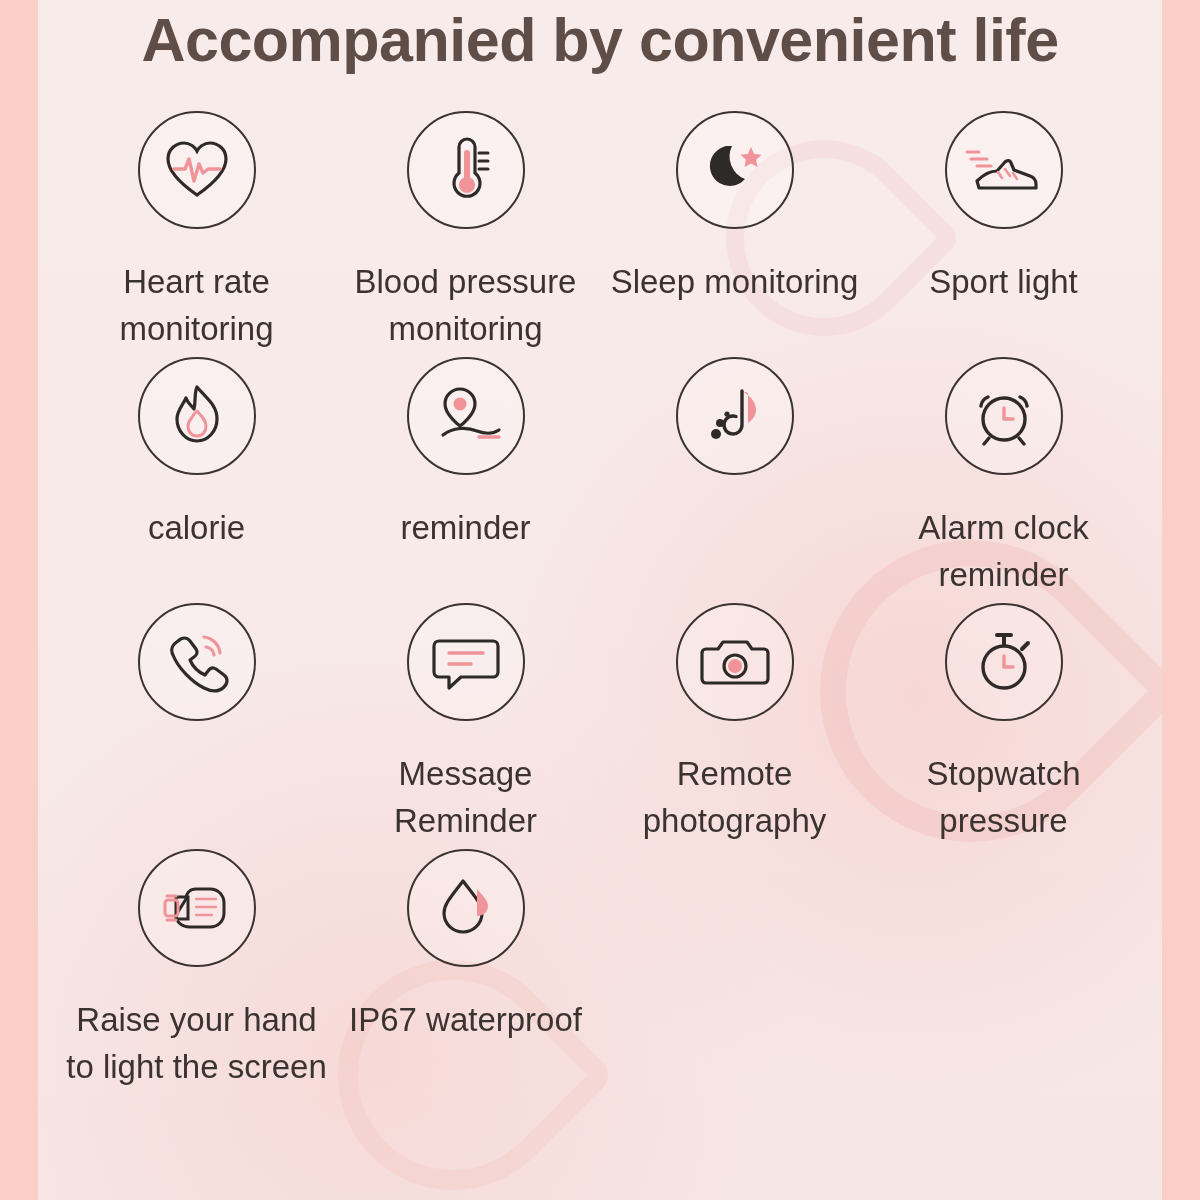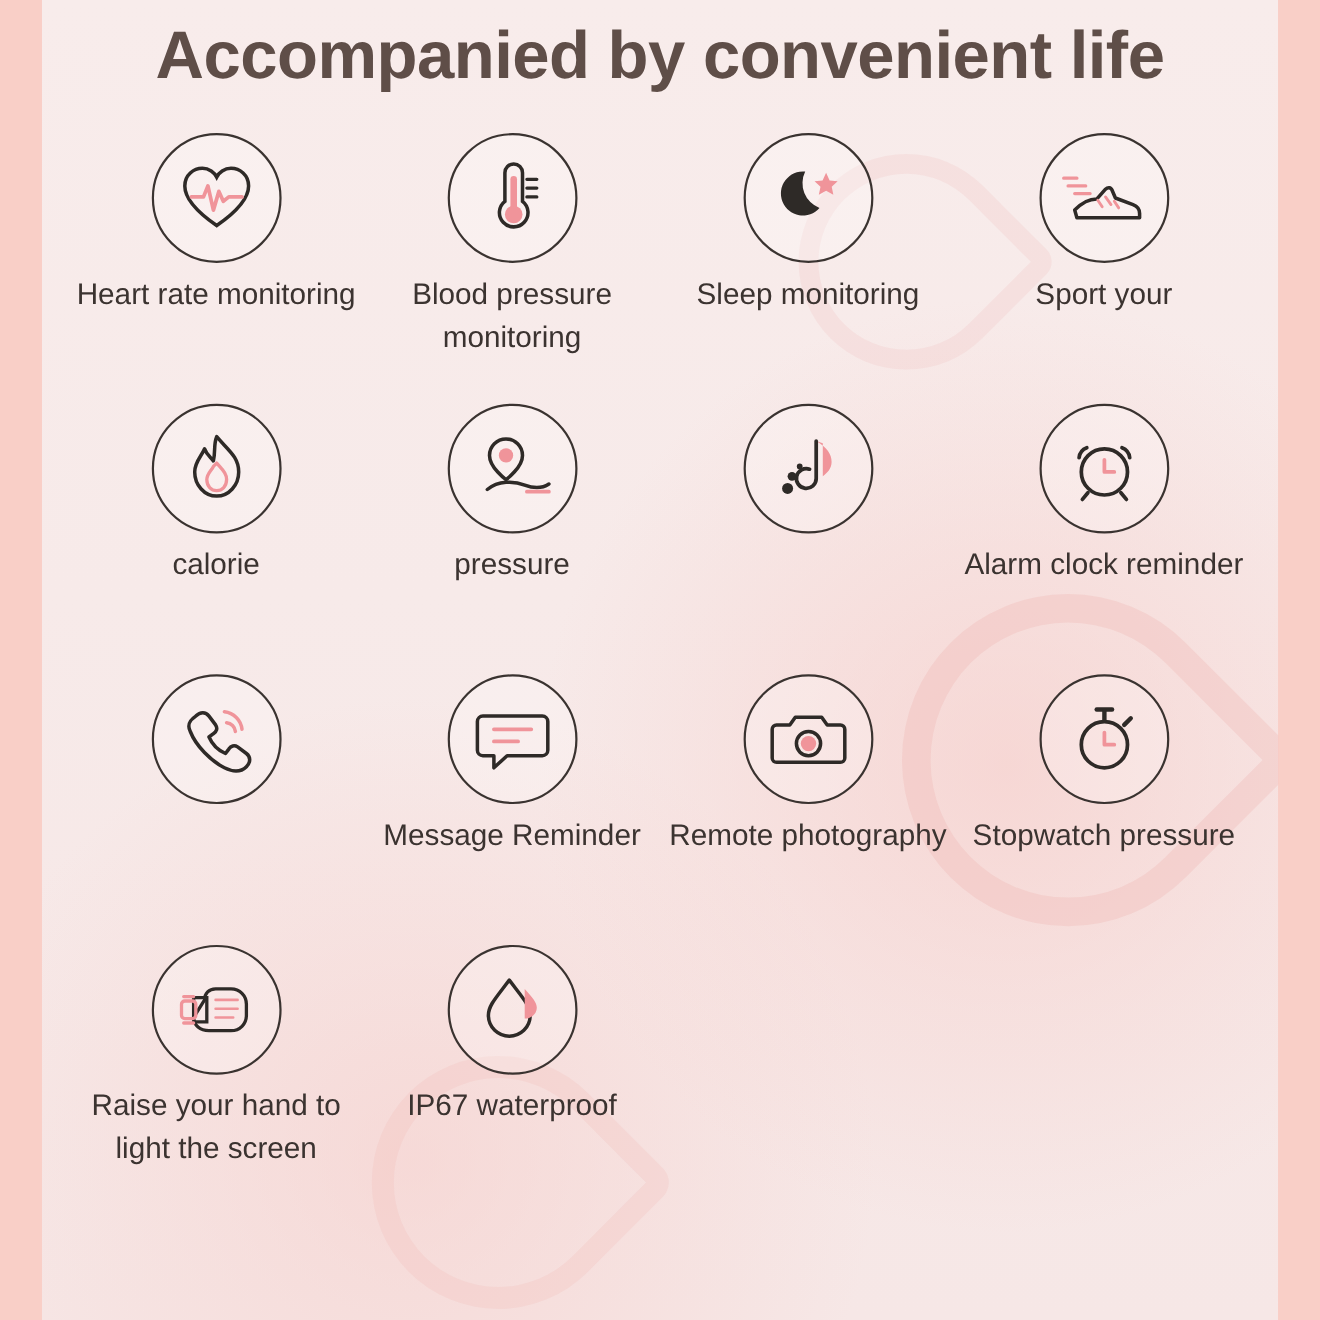--- a/index.html
+++ b/index.html
@@ -34,21 +34,21 @@
     transform: rotate(-45deg);
     pointer-events: none;
   }
   .bg-heart.h1 { width: 250px; height: 250px; right: 40px; top: 540px; }
   .bg-heart.h2 { width: 190px; height: 190px; left: 300px; top: 960px; border-width: 20px; border-color: rgba(240,180,176,0.22); }
   .bg-heart.h3 { width: 160px; height: 160px; right: 240px; top: 140px; border-width: 18px; border-color: rgba(240,180,176,0.18); }
 
   .headline {
     position: relative;
     text-align: center;
-    padding-top: 18px;
+    padding-top: 8px;
     color: #5f4e48;
     font-size: 61px;
     line-height: 1.07;
     font-weight: 700;
     letter-spacing: -0.5px;
     z-index: 2;
   }
   .headline .line2 { display: block; }
 
   .grid {
@@ -72,24 +72,24 @@
     height: 118px;
     border-radius: 50%;
     border: 2px solid #3a3330;
     background: rgba(255,255,255,0.25);
     display: flex;
     align-items: center;
     justify-content: center;
     box-sizing: border-box;
   }
   .cell .label {
-    margin-top: 9px;
+    margin-top: 30px;
     text-align: center;
     color: #3b3330;
-    font-size: 27px;
+    font-size: 33px;
     line-height: 1.42;
     max-width: 285px;
     font-weight: 400;
   }
   svg { display: block; }
 </style>
 </head>
 <body>
 
 <div class="poster">
@@ -137,21 +137,21 @@
     </div>
 
     <div class="cell">
       <div class="badge">
         <svg width="78" height="74" viewBox="0 0 78 74">
           <path d="M12 48 c6 -6 13 -10 20 -10 l8 -9 c2 -2 5 -2 6 1 l3 7 16 6 c4 1.5 6 4 6 8 v4 H14 Z" fill="none" stroke="#2e2a27" stroke-width="3.2" stroke-linejoin="round"></path>
           <path d="M33 39 l4 6 M40 36 l5 7 M48 40 l4 6" stroke="#f0949a" stroke-width="2.6" stroke-linecap="round"></path>
           <path d="M6 26 h16 M12 33 h14 M2 19 h12" stroke="#f0949a" stroke-width="3" stroke-linecap="round"></path>
         </svg>
       </div>
-      <div class="label">Sport your</div>
+      <div class="label">Sport light</div>
     </div>
 
     <div class="cell">
       <div class="badge">
         <svg width="74" height="74" viewBox="0 0 74 74">
           <path d="M37 8 c10 12 20 18 20 32 c0 12 -9 22 -20 22 c-11 0 -20 -10 -20 -22 c0 -9 6 -14 9 -21 c2 6 6 8 8 11 c2 -8 0 -15 3 -22 Z" fill="none" stroke="#2e2a27" stroke-width="3.2" stroke-linejoin="round"></path>
           <path d="M37 32 c5 6 9 9 9 15 c0 6 -4 10 -9 10 c-5 0 -9 -4 -9 -10 c0 -5 4 -8 6 -12 Z" fill="none" stroke="#f0949a" stroke-width="3" stroke-linejoin="round"></path>
         </svg>
       </div>
       <div class="label">calorie</div>
@@ -159,21 +159,21 @@
 
     <div class="cell">
       <div class="badge">
         <svg width="78" height="74" viewBox="0 0 78 74">
           <path d="M33 10 a15 15 0 0 1 15 15 c0 11 -15 22 -15 22 c0 0 -15 -11 -15 -22 a15 15 0 0 1 15 -15 Z" fill="none" stroke="#2e2a27" stroke-width="3.2"></path>
           <circle cx="33" cy="25" r="6.5" fill="#f0949a"></circle>
           <path d="M16 56 c10 -8 24 -8 34 -4 c8 3 16 3 22 -1" fill="none" stroke="#2e2a27" stroke-width="3.2" stroke-linecap="round"></path>
           <path d="M52 58 h20" stroke="#f0949a" stroke-width="3.4" stroke-linecap="round"></path>
         </svg>
       </div>
-      <div class="label">pressure</div>
+      <div class="label">reminder</div>
     </div>
 
     <div class="cell">
       <div class="badge">
         <svg width="74" height="74" viewBox="0 0 74 74">
           <path d="M44 12 c10 6 14 12 14 19 c0 6 -4 10 -8 13 v-30 Z" fill="#f0949a"></path>
           <path d="M44 12 v34 a9 9 0 1 1 -6 -8.5" fill="none" stroke="#2e2a27" stroke-width="3.4" stroke-linecap="round"></path>
           <circle cx="22" cy="44" r="4" fill="#2e2a27"></circle>
           <circle cx="18" cy="55" r="5" fill="#2e2a27"></circle>
           <circle cx="29" cy="35" r="2.6" fill="#2e2a27"></circle>

